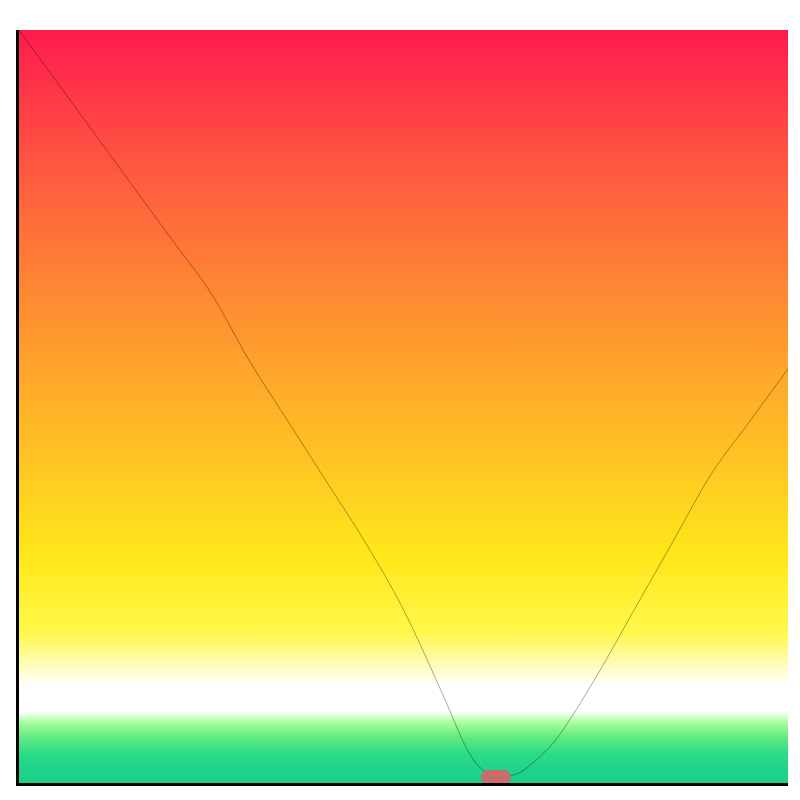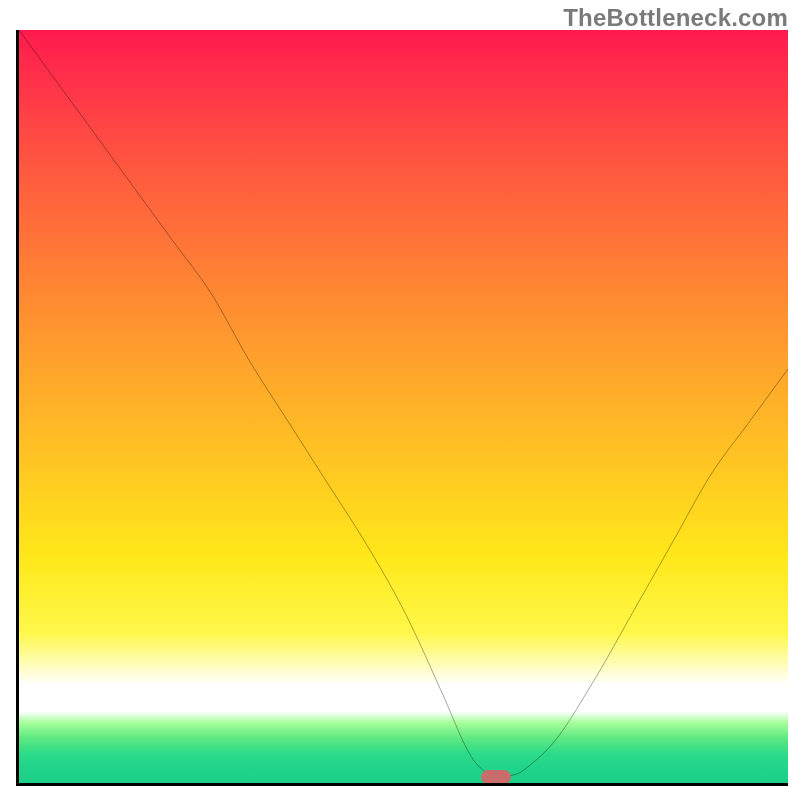--- a/index.html
+++ b/index.html
@@ -75,21 +75,20 @@
     border-radius: 8px;
     background: #c96c6c;
     transform: translate(-50%, -50%);
   }
 </style>
 </head>
 <body>
 
 <div class="frame">
 
-  <div class="watermark">TheBottleneck.com</div>
 
   <div class="plot-area">
     <div class="gradient"></div>
 
     <svg class="curve" viewBox="0 0 100 100" preserveAspectRatio="none">
       <path fill="none" stroke="#000000" stroke-width="0.35" vector-effect="non-scaling-stroke" stroke-linecap="round" stroke-linejoin="round" d="M 0.00 0.00 C 0.83 1.17, 3.33 4.67, 5.00 7.00 C 6.67 9.33, 8.33 11.67, 10.00 14.00 C 11.67 16.33, 13.33 18.67, 15.00 21.00 C 16.67 23.33, 18.33 25.67, 20.00 28.00 C 21.67 30.33, 23.33 32.33, 25.00 35.00 C 26.67 37.67, 28.33 41.17, 30.00 44.00 C 31.67 46.83, 33.33 49.33, 35.00 52.00 C 36.67 54.67, 38.33 57.33, 40.00 60.00 C 41.67 62.67, 43.33 65.17, 45.00 68.00 C 46.67 70.83, 48.33 73.67, 50.00 77.00 C 51.67 80.33, 53.67 85.00, 55.00 88.00 C 56.33 91.00, 57.17 93.33, 58.00 95.00 C 58.83 96.67, 59.33 97.33, 60.00 98.00 C 60.67 98.67, 61.33 98.83, 62.00 99.00 C 62.67 99.17, 63.33 99.17, 64.00 99.00 C 64.67 98.83, 65.00 98.83, 66.00 98.00 C 67.00 97.17, 68.50 96.00, 70.00 94.00 C 71.50 92.00, 73.33 88.83, 75.00 86.00 C 76.67 83.17, 78.33 80.00, 80.00 77.00 C 81.67 74.00, 83.33 71.00, 85.00 68.00 C 86.67 65.00, 88.33 61.67, 90.00 59.00 C 91.67 56.33, 93.33 54.33, 95.00 52.00 C 96.67 49.67, 99.17 46.17, 100.00 45.00"></path>
     </svg>
 
     <div class="marker" style="left: 62%; top: 99.2%; background: rgb(201, 108, 108);"></div>
   </div>

